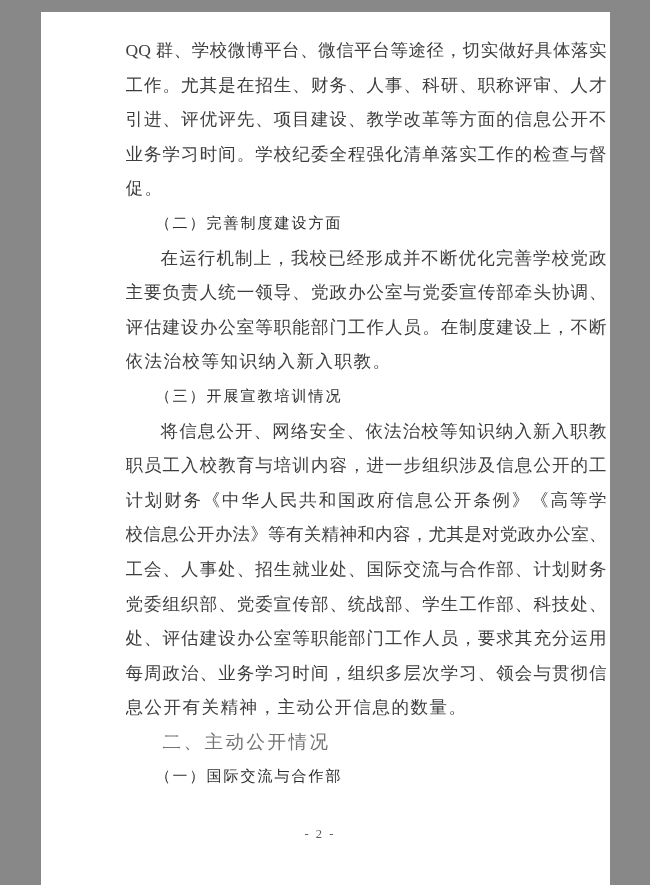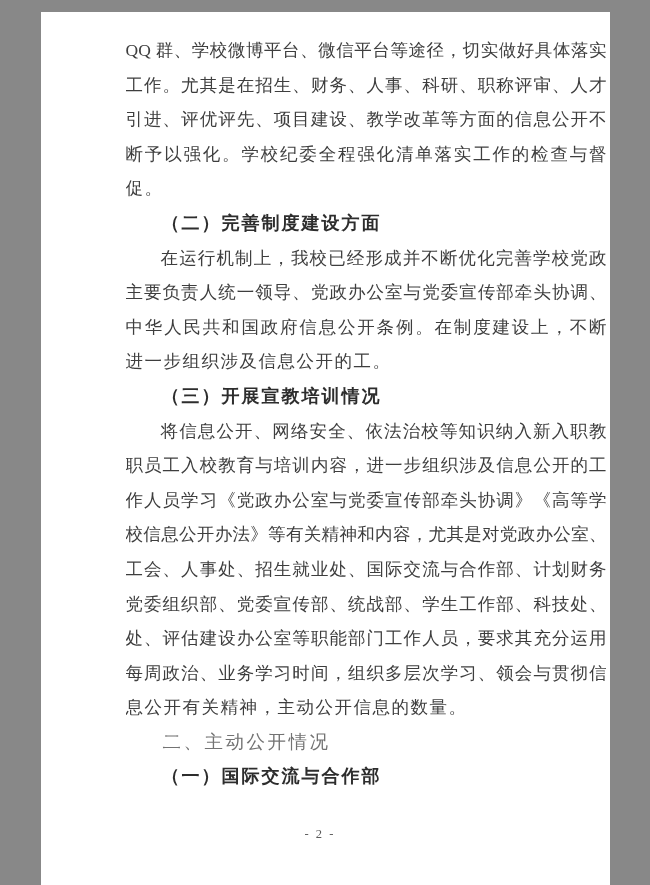--- a/index.html
+++ b/index.html
@@ -30,23 +30,23 @@
   .line.justify {
     letter-spacing: 0;
     text-align: justify;
     text-align-last: justify;
     text-justify: inter-character;
   }
   .line.body-first,
   .line.heading1,
   .line.heading2 { text-indent: 2em; }
   .line.heading2 {
-    font-weight: bold;
+    font-weight: normal;
     color: #2d2d2d;
-    font-size: 18px;
+    font-size: 15px;
     letter-spacing: 2px;
   }
   .line.heading1 {
     font-family: "Liberation Sans", "DejaVu Sans", sans-serif;
     font-weight: 500;
     color: #737373;
     font-size: 18.5px;
     letter-spacing: 2.5px;
   }
   .page-number {
@@ -62,31 +62,31 @@
   }
 </style>
 </head>
 <body>
 
 <div class="page">
   <div class="content">
       <div class="line body justify">QQ 群、学校微博平台、微信平台等途径，切实做好具体落实</div>
       <div class="line body justify">工作。尤其是在招生、财务、人事、科研、职称评审、人才</div>
       <div class="line body justify">引进、评优评先、项目建设、教学改革等方面的信息公开不</div>
-      <div class="line body justify">断予以强化。学校纪委全程强化清单落实工作的检查与督</div>
+      <div class="line body justify">业务学习时间。学校纪委全程强化清单落实工作的检查与督</div>
       <div class="line body-last">促。</div>
       <div class="line heading2">（二）完善制度建设方面</div>
       <div class="line body-first justify">在运行机制上，我校已经形成并不断优化完善学校党政</div>
       <div class="line body justify">主要负责人统一领导、党政办公室与党委宣传部牵头协调、</div>
-      <div class="line body justify">中华人民共和国政府信息公开条例。在制度建设上，不断</div>
-      <div class="line body-last">进一步组织涉及信息公开的工。</div>
+      <div class="line body justify">评估建设办公室等职能部门工作人员。在制度建设上，不断</div>
+      <div class="line body-last">依法治校等知识纳入新入职教。</div>
       <div class="line heading2">（三）开展宣教培训情况</div>
       <div class="line body-first justify">将信息公开、网络安全、依法治校等知识纳入新入职教</div>
       <div class="line body justify">职员工入校教育与培训内容，进一步组织涉及信息公开的工</div>
-      <div class="line body justify">作人员学习《党政办公室与党委宣传部牵头协调》《高等学</div>
+      <div class="line body justify">计划财务《中华人民共和国政府信息公开条例》《高等学</div>
       <div class="line body justify">校信息公开办法》等有关精神和内容，尤其是对党政办公室、</div>
       <div class="line body justify">工会、人事处、招生就业处、国际交流与合作部、计划财务</div>
       <div class="line body justify">党委组织部、党委宣传部、统战部、学生工作部、科技处、</div>
       <div class="line body justify">处、评估建设办公室等职能部门工作人员，要求其充分运用</div>
       <div class="line body justify">每周政治、业务学习时间，组织多层次学习、领会与贯彻信</div>
       <div class="line body-last">息公开有关精神，主动公开信息的数量。</div>
       <div class="line heading1">二、主动公开情况</div>
       <div class="line heading2">（一）国际交流与合作部</div>
     </div>
   <div class="page-number">- 2 -</div>

